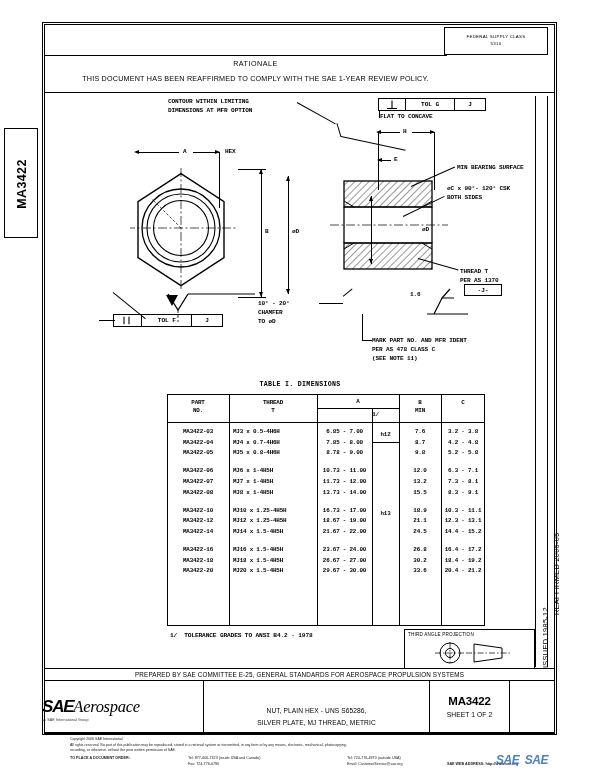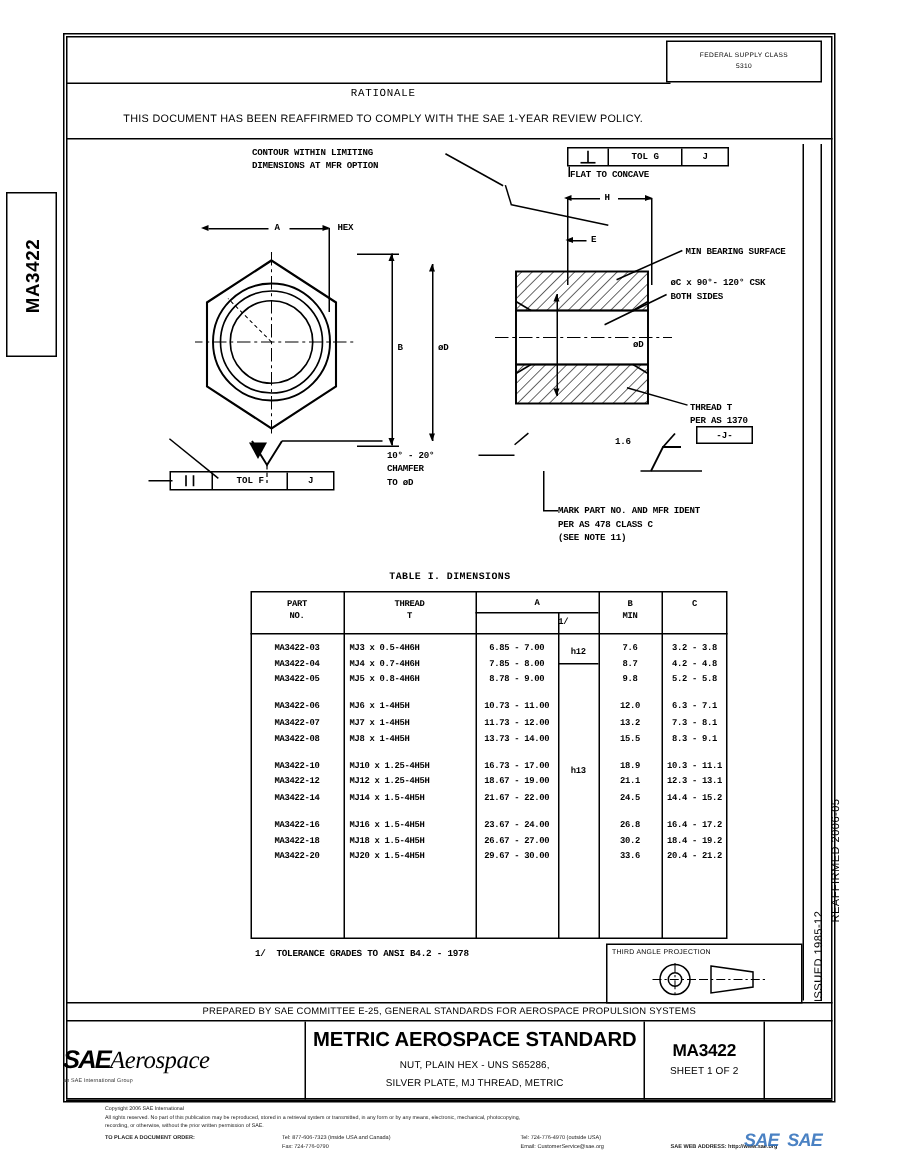--- a/index.html
+++ b/index.html
@@ -17,21 +17,21 @@
   
   .rvert{position:absolute;white-space:nowrap;font-size:7.4px;letter-spacing:.3px;
       transform-origin:left top;transform:rotate(-90deg);}
 
   
   #fsc-box{position:absolute;left:444px;top:27px;width:104px;height:28px;border:1.4px solid #000;box-sizing:border-box;
       display:flex;flex-direction:column;align-items:center;justify-content:center;}
   #fsc-box div{font-size:4.4px;letter-spacing:.25px;text-align:center;line-height:1.5;}
   #rat-rule{position:absolute;left:44px;top:55px;width:403px;height:1.4px;background:#000;}
   #rat-rule2{position:absolute;left:44px;top:92px;width:511px;height:0.9px;background:#000;}
-  #rationale-t{position:absolute;left:0;top:59px;width:511px;text-align:center;font-size:7.2px;letter-spacing:.5px;font-family:Liberation Mono, monospace;}
+  #rationale-t{position:absolute;left:0;top:59px;width:511px;text-align:center;font-size:7.2px;letter-spacing:.5px;}
   #rationale-b{position:absolute;left:0;top:74px;width:511px;text-align:center;font-size:7.2px;letter-spacing:.2px;}
 
   
   .dw{position:absolute;font-family:"Liberation Mono",monospace;font-size:6.1px;font-weight:bold;
       letter-spacing:-.15px;line-height:1.45;white-space:pre;}
   .dwbx{position:absolute;border:1px solid #000;box-sizing:border-box;font-family:"Liberation Mono",monospace;
       font-size:6.1px;font-weight:bold;display:flex;align-items:center;}
   .dwbx>div{padding:0 4px;height:100%;display:flex;align-items:center;justify-content:center;}
   .dwbx .sep{border-left:1px solid #000;}
 
@@ -351,21 +351,20 @@
     <span>PREPARED BY SAE COMMITTEE E-25, GENERAL STANDARDS FOR AEROSPACE PROPULSION SYSTEMS</span>
   </div>
   <div id="tb-main">
     <div class="tb-col" style="left:0;width:176px;border-right:1.3px solid #000;">
       <div id="sae-logo">
         <span class="sae">SAE</span><span class="aero">Aerospace</span>
         <div class="sub">an SAE International Group</div>
       </div>
     </div>
     <div class="tb-col" style="left:176px;width:226px;border-right:1.3px solid #000;">
-      <div id="mas-title">METRIC AEROSPACE STANDARD</div>
       <div id="mas-sub"><span>NUT, PLAIN HEX - UNS S65286,</span><br><span>SILVER PLATE, MJ THREAD, METRIC</span></div>
     </div>
     <div class="tb-col" style="left:402px;width:80px;border-right:1.3px solid #000;">
       <div id="docno">MA3422</div>
       <div id="sheetno">SHEET 1 OF 2</div>
     </div>
     <div class="tb-col" style="left:482px;width:29px;"></div>
   </div>
   <div class="ln" style="left:44px;top:733px;width:511px;height:1.3px;"></div>
 

